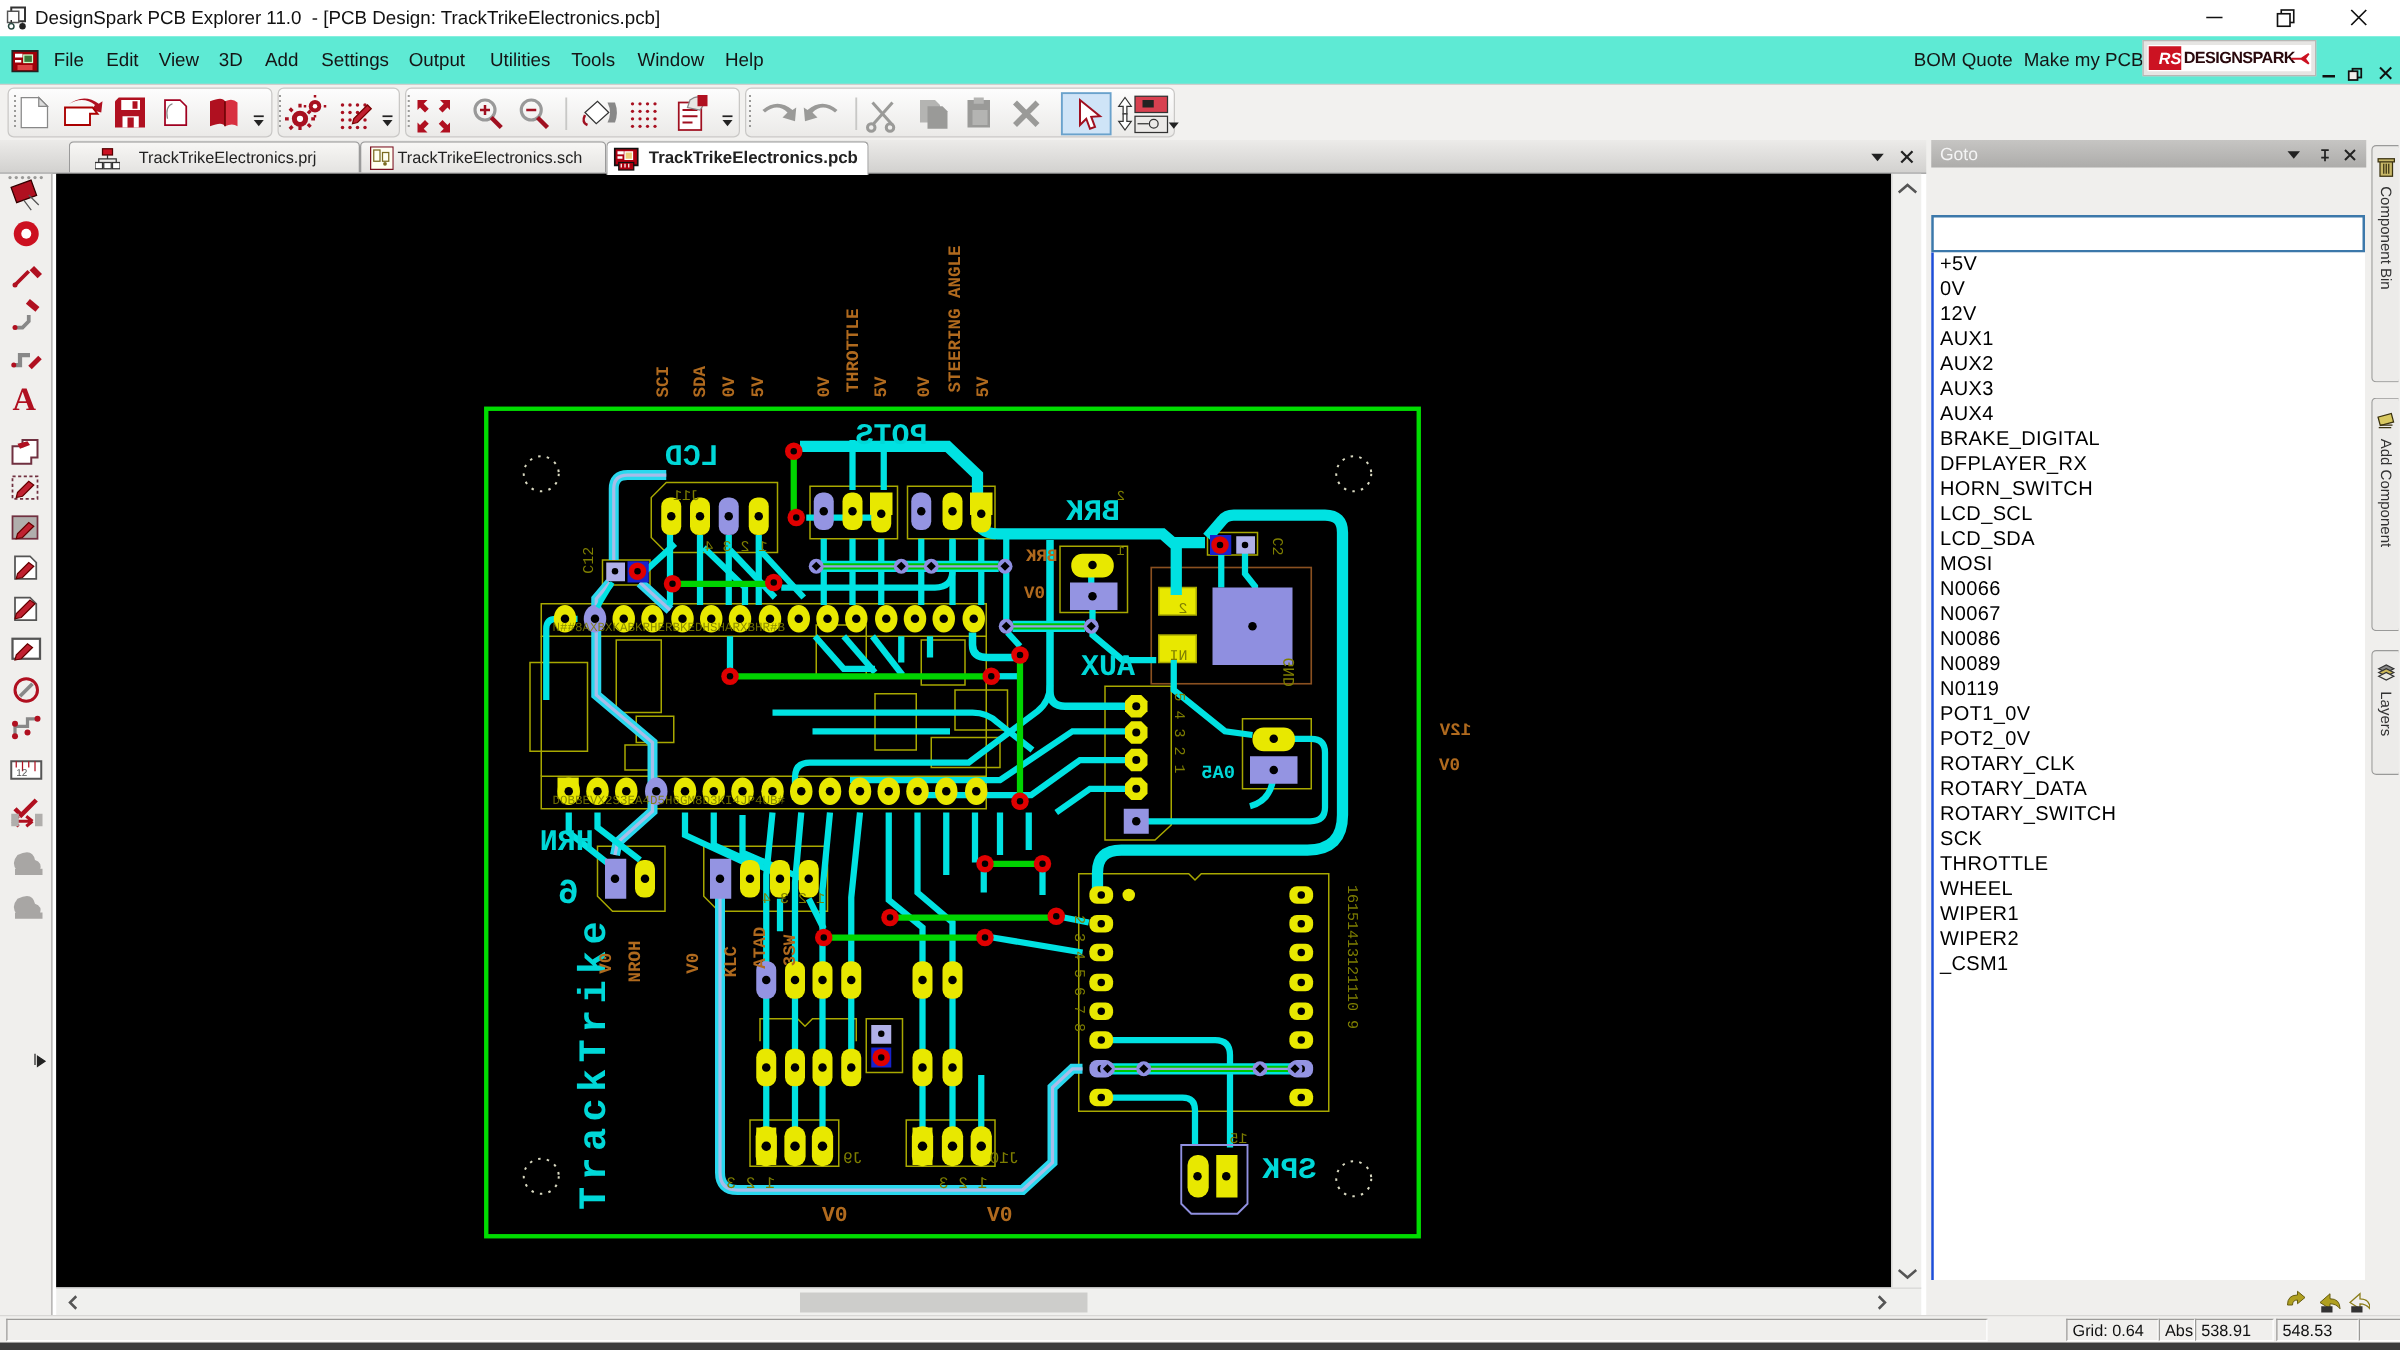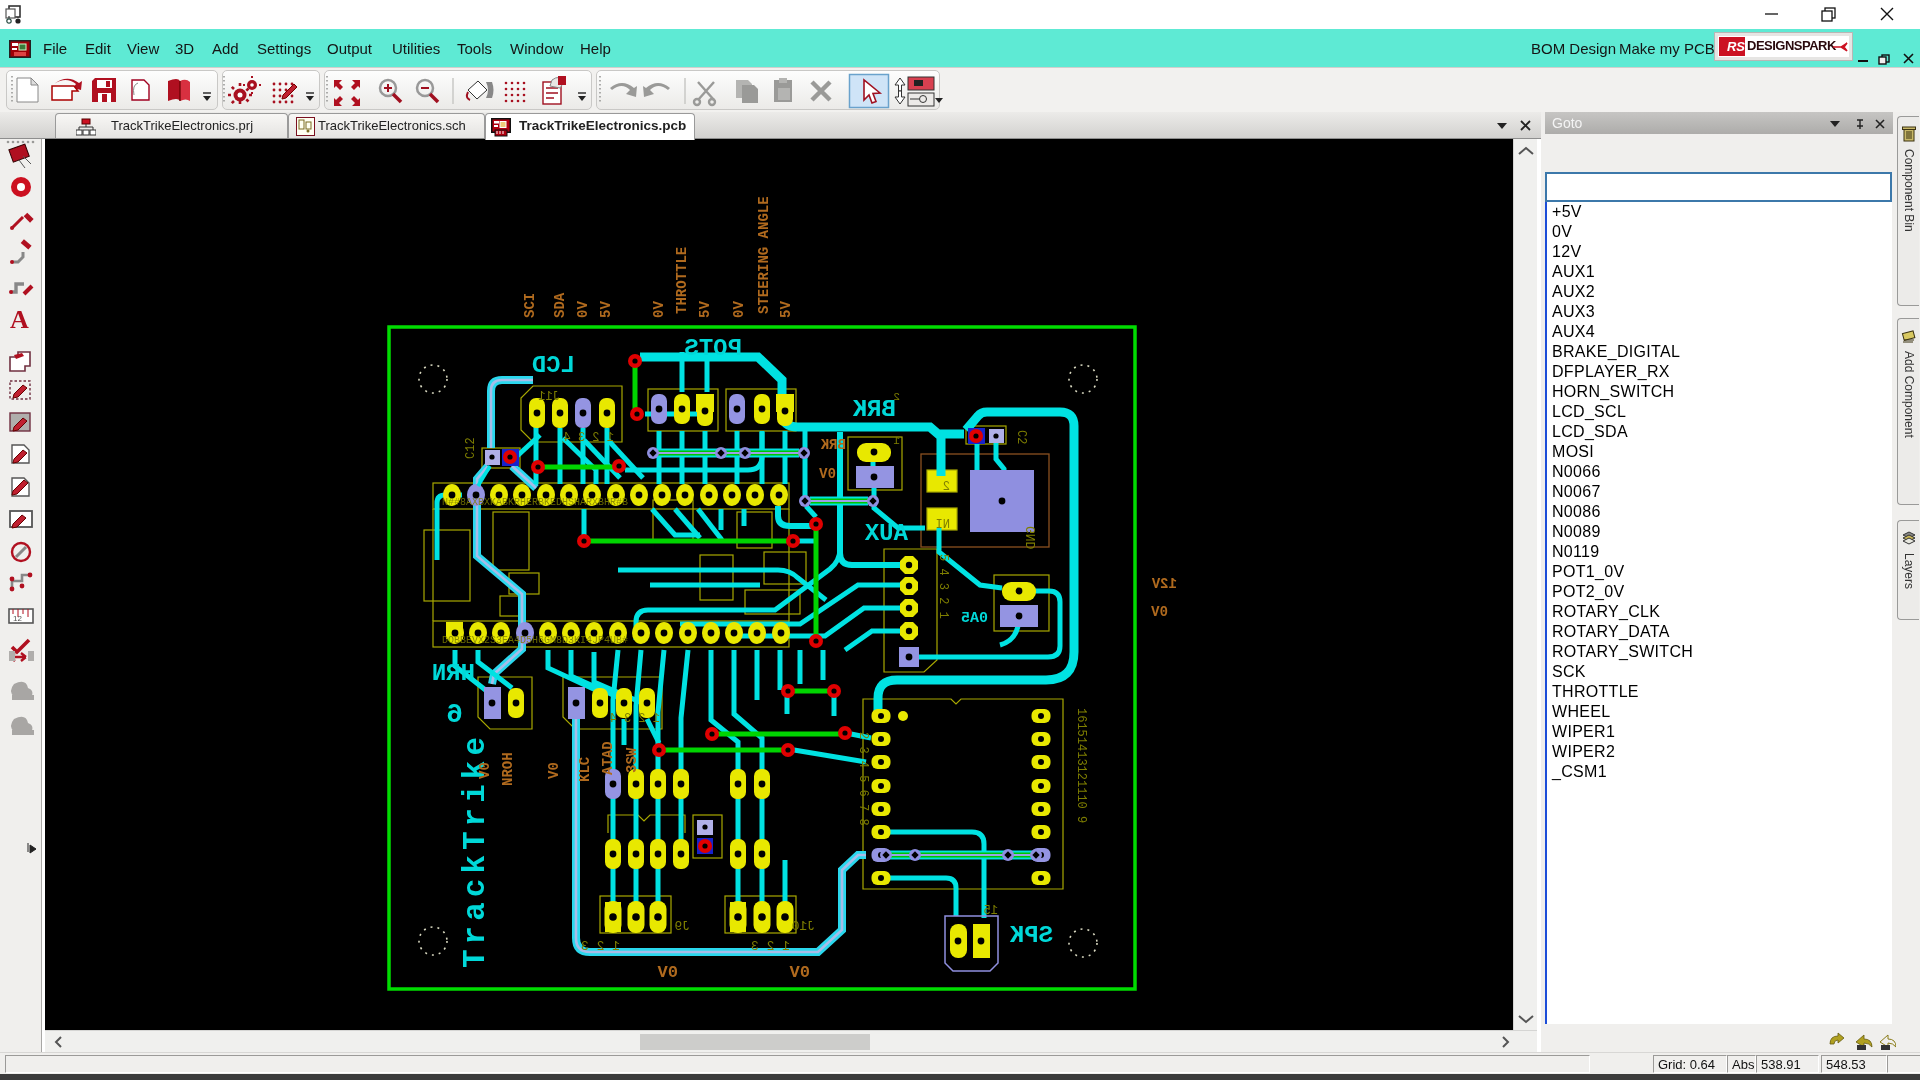--- a/index.html
+++ b/index.html
@@ -39,20 +39,21 @@
 <body>
 
 <div class="abs" id="titlebar">
   <svg class="abs" style="left:5px;top:4px" width="18" height="20" viewBox="0 0 18 20">
     <rect x="4" y="2" width="11" height="11" fill="none" stroke="#333" stroke-width="1.6"></rect>
     <rect x="1" y="5" width="9" height="9" fill="#fff" stroke="#555" stroke-width="1.2"></rect>
     <circle cx="4" cy="17" r="2.2" fill="none" stroke="#2a4a42" stroke-width="1.2"></circle>
     <circle cx="13" cy="17" r="2.6" fill="#222"></circle>
     <path d="M4 14 V 12 M13 14 V 13" stroke="#333" stroke-width="1.2"></path>
   </svg>
+  <div class="abs" id="title-text">DesignSpark PCB Explorer 11.0&nbsp; - [PCB Design: TrackTrikeElectronics.pcb]</div>
   <svg class="abs" style="left:1755px;top:0" width="160" height="28" viewBox="0 0 160 28">
     <path d="M10 14 H 23" stroke="#111" stroke-width="1.3"></path>
     <rect x="70" y="8" width="10" height="10" fill="none" stroke="#111" stroke-width="1.3"></rect>
     <rect x="67" y="11" width="10" height="10" fill="#fff" stroke="#111" stroke-width="1.3"></rect>
     <path d="M126 8 L 138 20 M138 8 L 126 20" stroke="#111" stroke-width="1.4"></path>
   </svg>
 </div>
 
 <div class="abs" id="menubar">
   <svg class="abs" style="left:9px;top:11px" width="22" height="18" viewBox="0 0 22 18">
@@ -67,21 +68,21 @@
   <div class="abs menuitem" style="left:85px">Edit</div>
   <div class="abs menuitem" style="left:127px">View</div>
   <div class="abs menuitem" style="left:175px">3D</div>
   <div class="abs menuitem" style="left:212px">Add</div>
   <div class="abs menuitem" style="left:257px">Settings</div>
   <div class="abs menuitem" style="left:327px">Output</div>
   <div class="abs menuitem" style="left:392px">Utilities</div>
   <div class="abs menuitem" style="left:457px">Tools</div>
   <div class="abs menuitem" style="left:510px">Window</div>
   <div class="abs menuitem" style="left:580px">Help</div>
-  <div class="abs menuitem" style="left:1531px">BOM Design</div>
+  <div class="abs menuitem" style="left:1531px">BOM Quote</div>
   <div class="abs menuitem" style="left:1619px">Make my PCB</div>
   <div class="abs" style="left:1714px;top:3px;width:139px;height:29px;background:#e6e5e3;border:1px solid #b8b7b5;">
     <div class="abs" style="left:3px;top:3px;width:131px;height:21px;background:#fff;"></div>
     <div class="abs" style="left:4px;top:4px;width:26px;height:19px;background:#cc1222;color:#fff;font-weight:bold;font-size:13px;text-align:right;line-height:19px;font-style:italic;">RS</div>
     <div class="abs" style="left:32px;top:5px;font-size:13px;font-weight:bold;color:#2a090d;letter-spacing:-0.5px;">DESIGNSPARK</div>
     <svg class="abs" style="left:118px;top:7px" width="16" height="14" viewBox="0 0 16 14">
         <path d="M8 7 L14 3 L11 7 L14 11 Z M0 7 H 10" fill="#cc1222" stroke="#cc1222" stroke-width="1.5"></path>
       </svg>
   </div>
   <svg class="abs" style="left:1856px;top:22px" width="64" height="14" viewBox="0 0 64 14">

